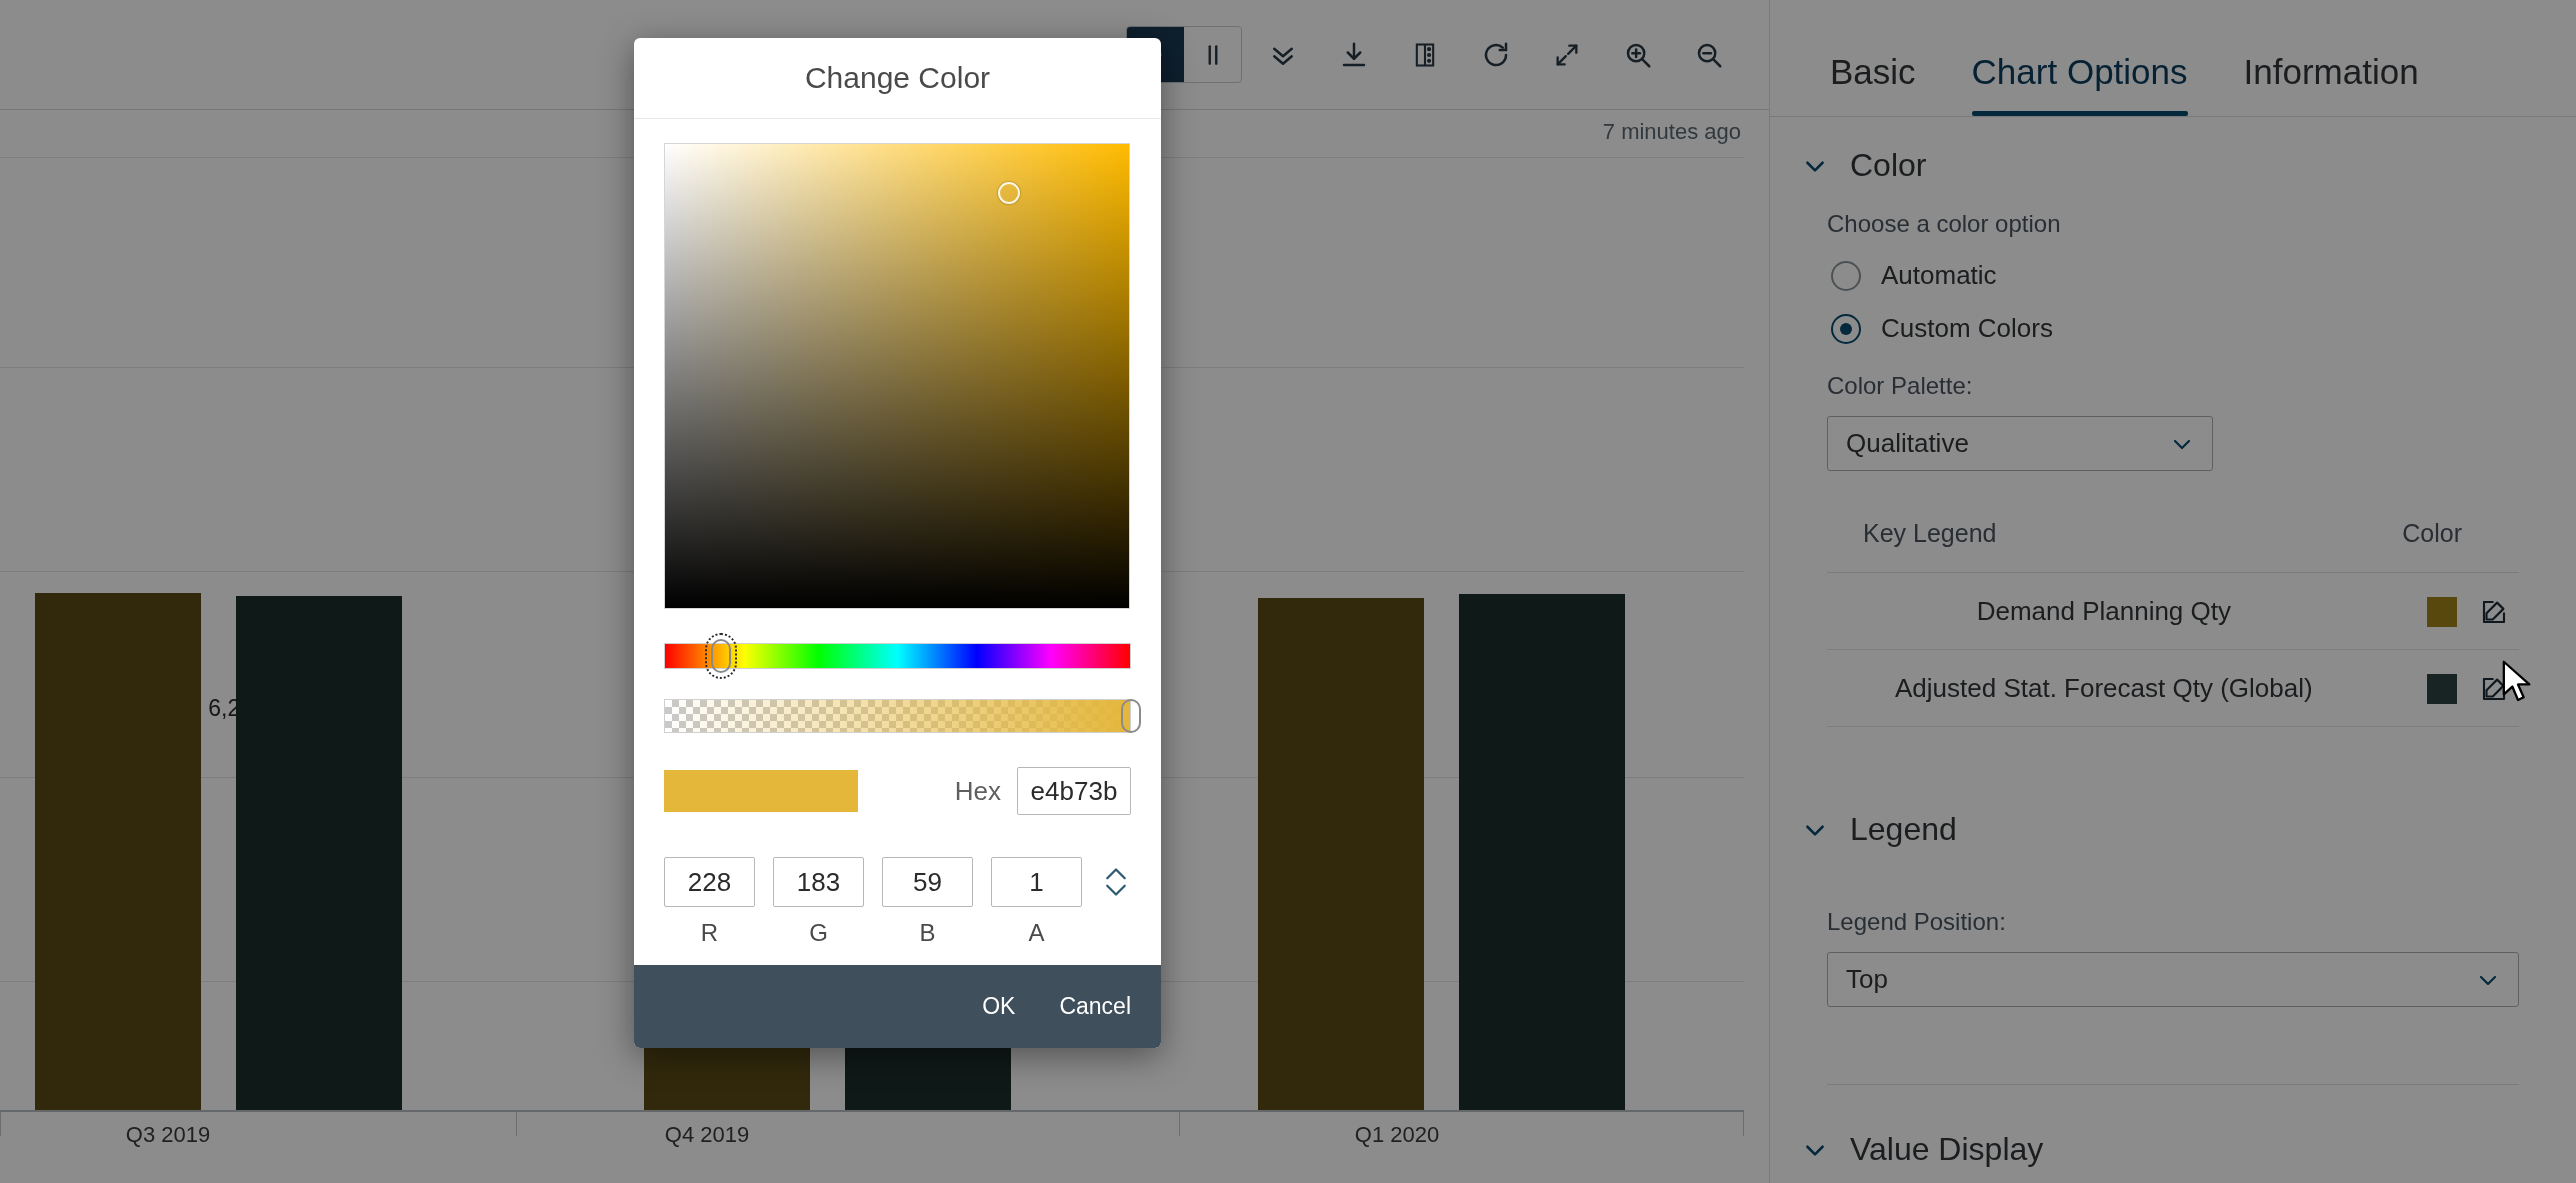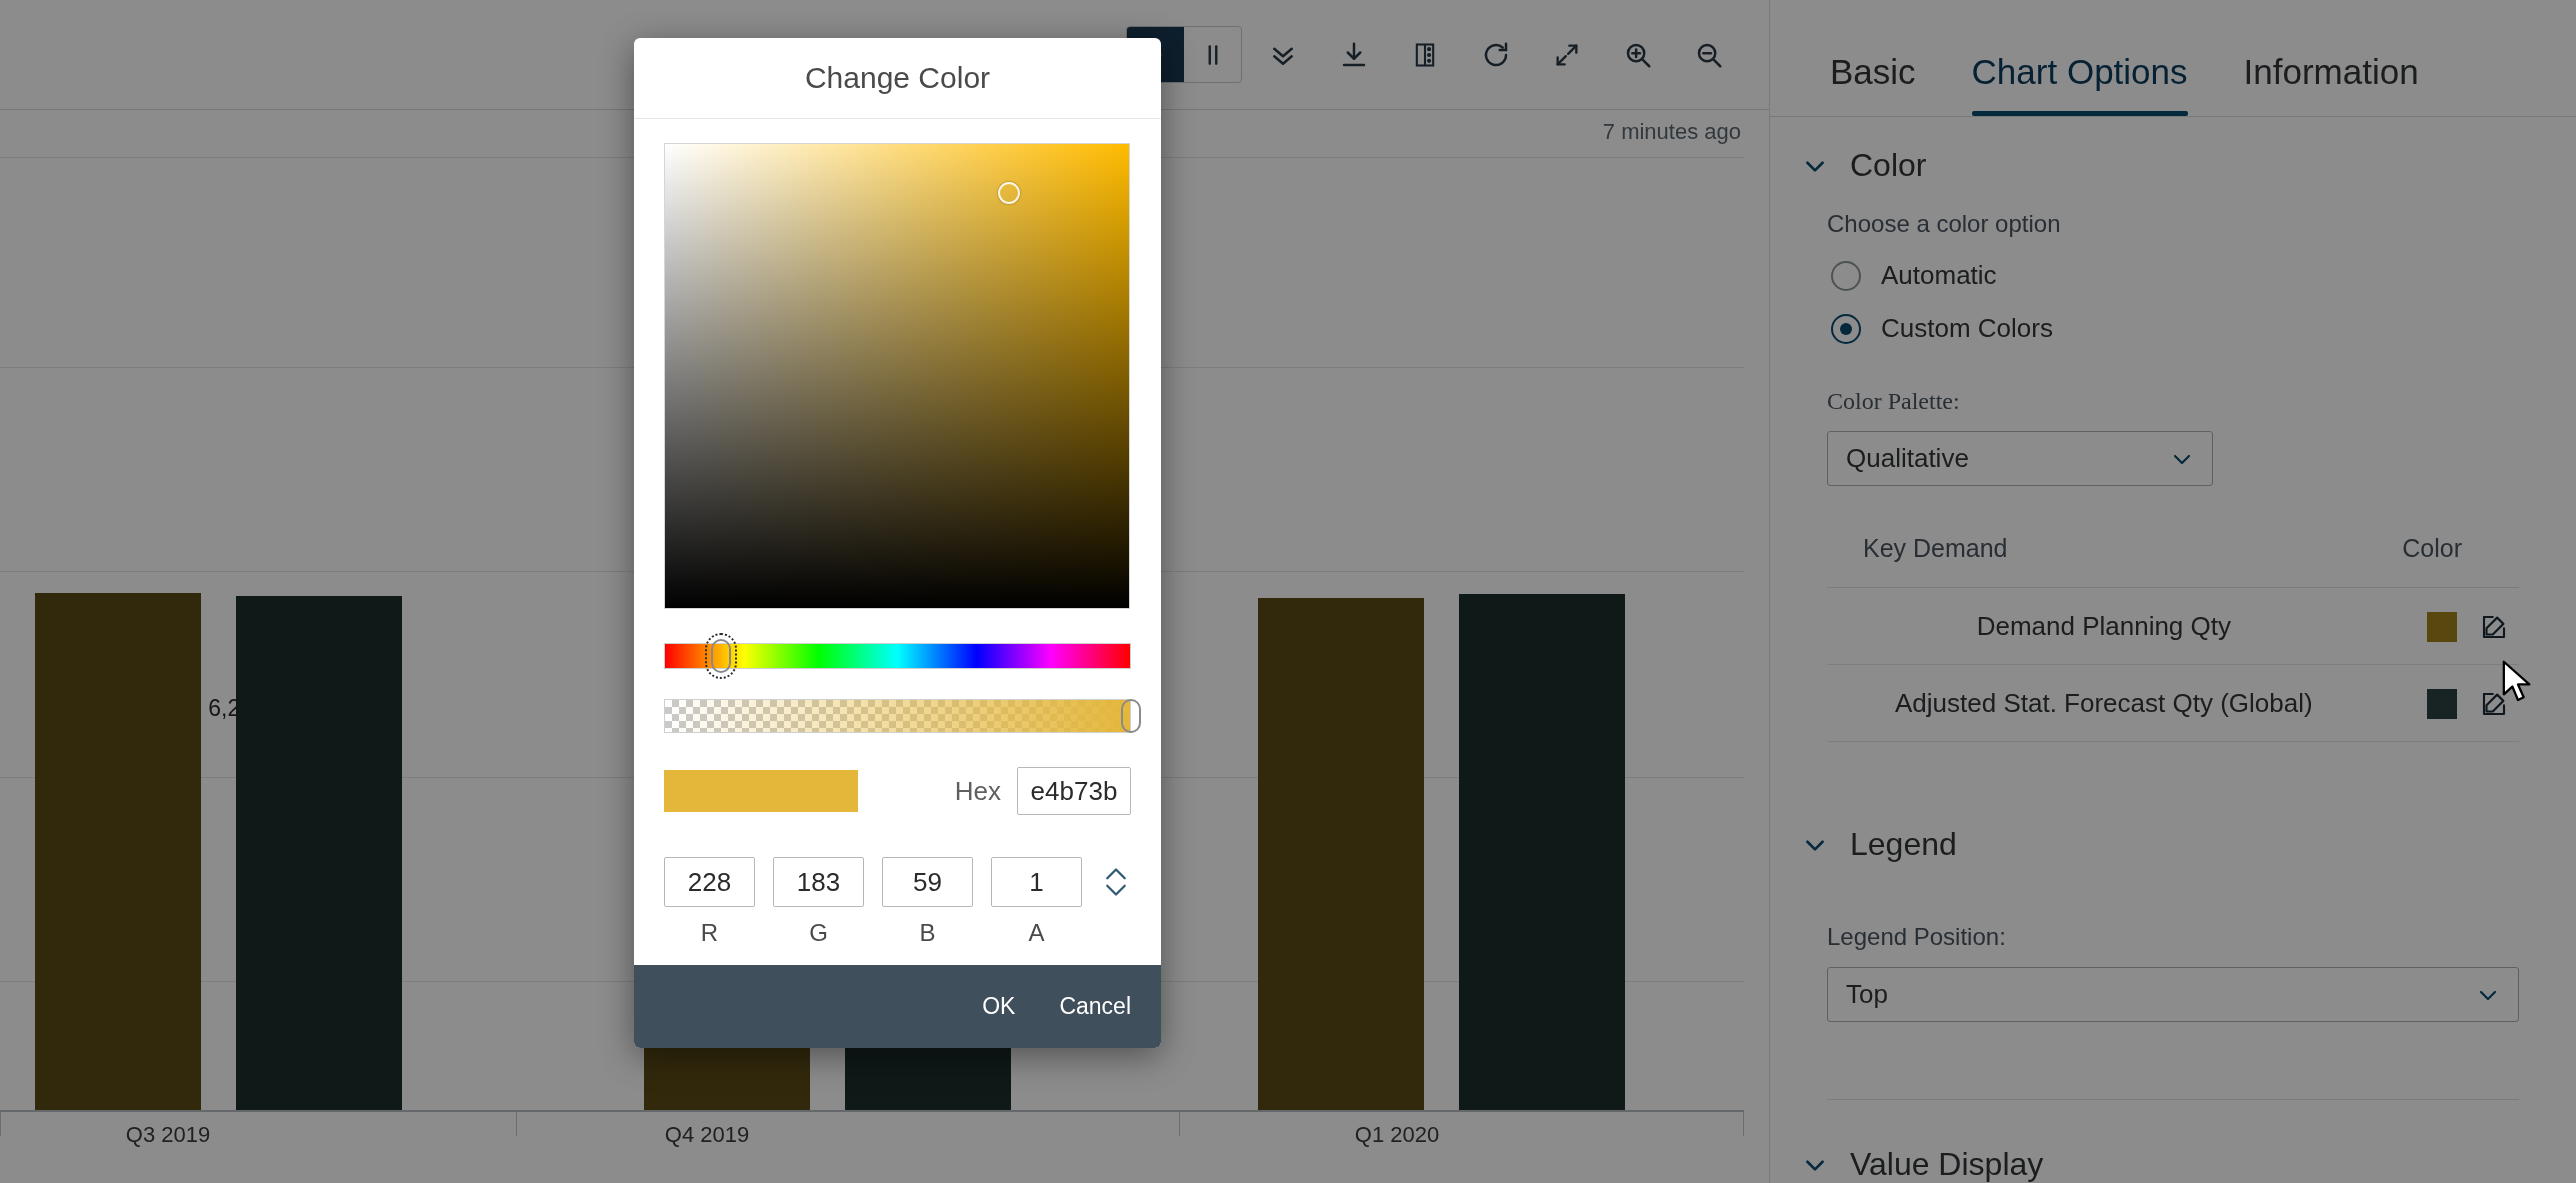--- a/index.html
+++ b/index.html
@@ -363,34 +363,34 @@
 
       <div class="radio-row">
         <span class="radio"></span>
         <span class="radio-label">Automatic</span>
       </div>
       <div class="radio-row">
         <span class="radio checked"></span>
         <span class="radio-label">Custom Colors</span>
       </div>
 
-      <div class="field-label" style="margin-top:44px;font-family:Liberation Serif, serif;">Color Palette:</div>
+      <div class="field-label" style="margin-top:28px;">Color Palette:</div>
       <div class="select" id="palette-select">
         <span class="sel-val">Qualitative</span>
         <span class="sel-chev">
           <svg width="24" height="24" viewBox="0 0 24 24" fill="none" stroke="currentColor" stroke-width="2.2" stroke-linecap="round" stroke-linejoin="round">
               <polyline points="5 9 12 16 19 9"></polyline>
             </svg>
         </span>
       </div>
 
       <table class="kf-table">
         <thead>
           <tr>
-            <th>Key Demand</th>
+            <th>Key Legend</th>
             <th class="col-color">Color</th>
           </tr>
         </thead>
         <tbody>
           <tr>
             <td>Demand Planning Qty</td>
             <td class="cell-color">
               <span class="swatch" id="kf-swatch-0" style="background: rgb(160, 132, 24);"></span><span class="edit-icon"><svg width="30" height="30" viewBox="0 0 24 24" fill="none" stroke="currentColor" stroke-width="1.7" stroke-linecap="round" stroke-linejoin="round">
                     <path d="M4 4h7"></path>
                     <path d="M4 4v16h16v-7"></path>

